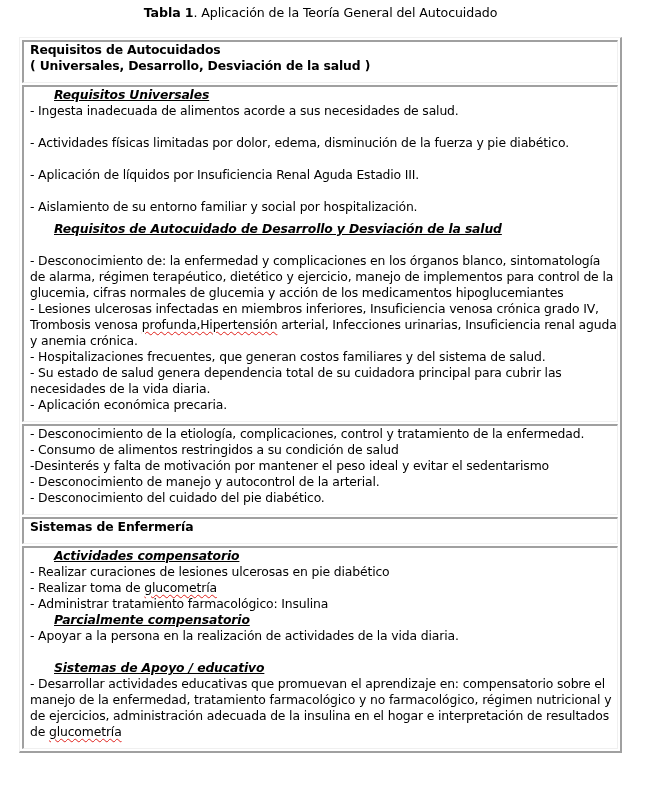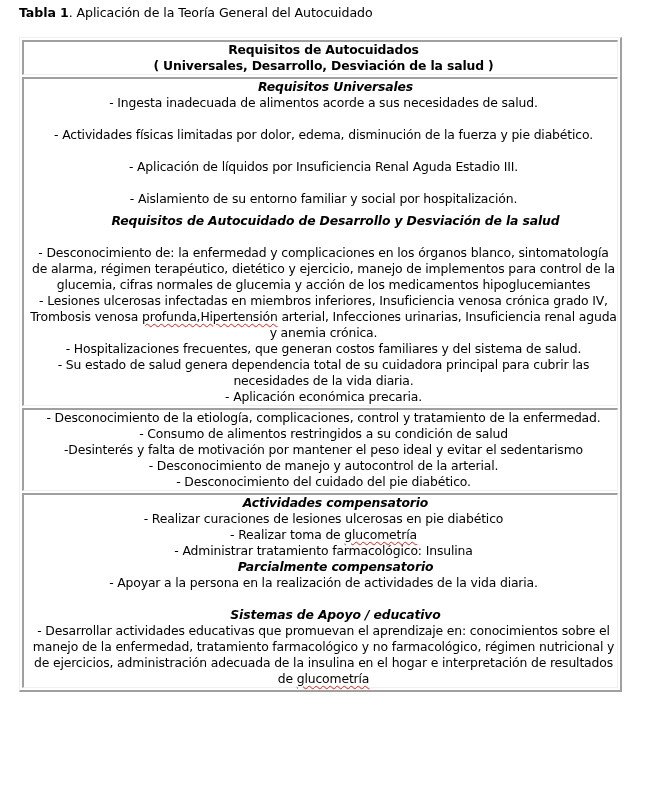--- a/index.html
+++ b/index.html
@@ -13,20 +13,21 @@
     position: relative;
     overflow: hidden;
     font-family: "DejaVu Sans", sans-serif;
     color: #000;
   }
   .caption {
     position: absolute;
     left: 19px;
     top: 5px;
     width: 603px;
+    text-align: center;
     font-size: 12.6px;
     line-height: 16px;
     letter-spacing: -0.1px;
   }
   .caption b { font-weight: bold; }
 
   table.main {
     position: absolute;
     left: 19px;
     top: 37px;
@@ -39,29 +40,29 @@
     border-bottom: 2px solid #a0a0a0;
     font-size: 12.4px;
     line-height: 16px;
     letter-spacing: -0.15px;
   }
   table.main td {
     border-top: 2px solid #a0a0a0;
     border-left: 2px solid #a0a0a0;
     border-right: 1px solid #f0f0f0;
     border-bottom: 1px solid #f0f0f0;
-    padding: 0 0 0 6px;
+    padding: 0 0 8px 6px;
     vertical-align: top;
-    text-align: center;
   }
   .hdr { font-weight: bold; }
   .sub {
     font-weight: bold;
     font-style: italic;
     padding-left: 24px;
+    text-decoration: underline;
   }
   .line { display: block; }
   .gap { height: 16px; }
   .gap-sm { height: 6px; }
   .squig {
     text-decoration: underline wavy #e0201a;
     text-decoration-thickness: 1px;
     text-underline-offset: 2px;
   }
 </style>
@@ -105,28 +106,31 @@
   <tr>
     <td>
       <span class="line">- Desconocimiento de la etiología, complicaciones, control y tratamiento de la enfermedad.</span>
       <span class="line">- Consumo de alimentos restringidos a su condición de salud</span>
       <span class="line">-Desinterés y falta de motivación por mantener el peso ideal y evitar el sedentarismo</span>
       <span class="line">- Desconocimiento de manejo y autocontrol de la arterial.</span>
       <span class="line">- Desconocimiento del cuidado del pie diabético.</span>
     </td>
   </tr>
 
+  <tr>
+    <td class="hdr">Sistemas de Enfermería</td>
+  </tr>
 
   <tr>
     <td>
       <span class="line sub">Actividades compensatorio</span>
       <span class="line">- Realizar curaciones de lesiones ulcerosas en pie diabético</span>
       <span class="line"><span>- Realizar toma de </span><span class="squig">glucometría</span><span></span></span>
       <span class="line">- Administrar tratamiento farmacológico: Insulina</span>
       <span class="line sub">Parcialmente compensatorio</span>
       <span class="line">- Apoyar a la persona en la realización de actividades de la vida diaria.</span>
       <span class="line gap"></span>
       <span class="line sub">Sistemas de Apoyo / educativo</span>
-      <span class="line"><span>- Desarrollar actividades educativas que promuevan el aprendizaje en: conocimientos sobre el manejo de la enfermedad, tratamiento farmacológico y no farmacológico, régimen nutricional y de ejercicios, administración adecuada de la insulina en el hogar e interpretación de resultados de </span><span class="squig">glucometría</span><span></span></span>
+      <span class="line"><span>- Desarrollar actividades educativas que promuevan el aprendizaje en: compensatorio sobre el manejo de la enfermedad, tratamiento farmacológico y no farmacológico, régimen nutricional y de ejercicios, administración adecuada de la insulina en el hogar e interpretación de resultados de </span><span class="squig">glucometría</span><span></span></span>
     </td>
   </tr>
 </tbody>
   </table>
 
 </body></html>

